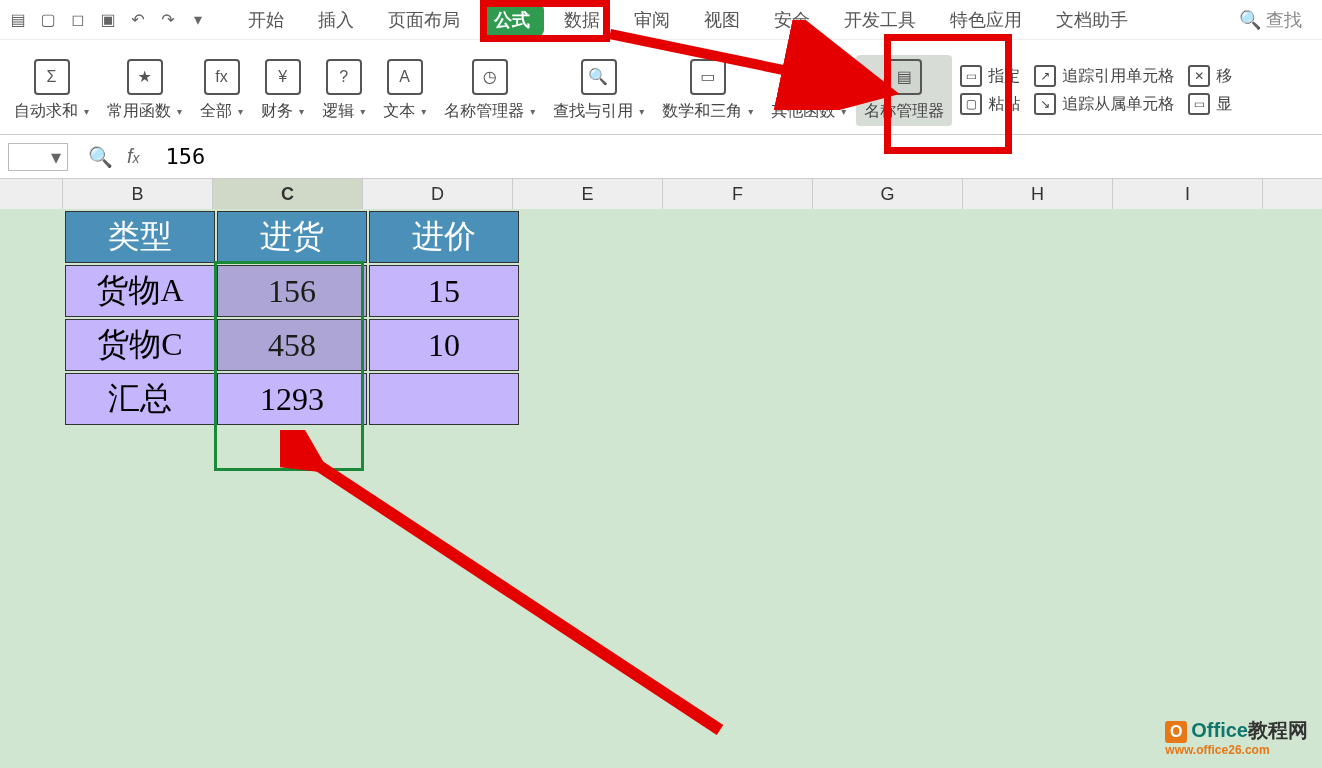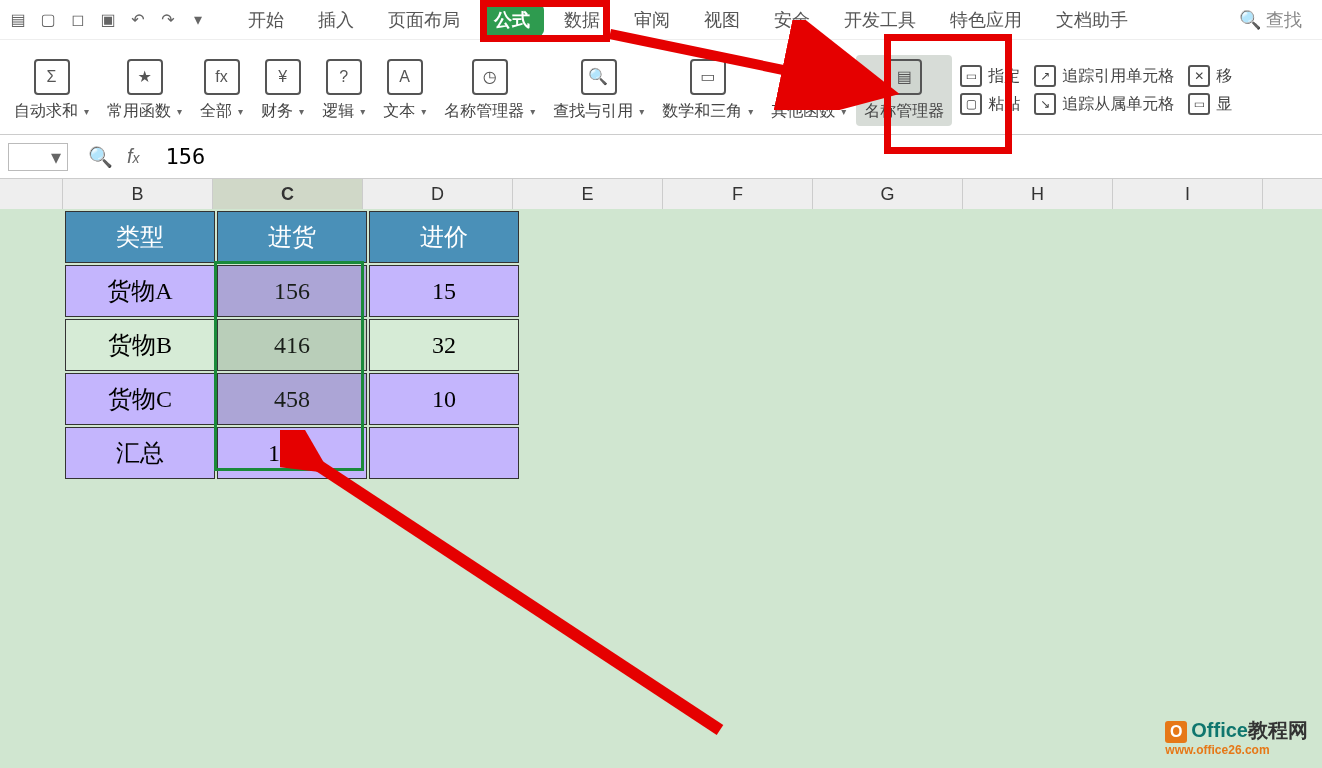--- a/index.html
+++ b/index.html
@@ -149,21 +149,21 @@
   .col-headers .ch.sel { background:#d0d8c8; font-weight:bold; }
   .sheet-body { position:relative; }
   .data-table {
     position: absolute;
     left: 63px;
     top: 0;
   }
   .data-table td, .data-table th {
     border: 1px solid #333;
     text-align: center;
-    font-size: 24px;
+    font-size: 32px;
     font-family: "SimSun","Songti SC",serif;
     height: 52px;
     vertical-align: middle;
   }
   .data-table th {
     background: #4a90b8;
     color: #fff;
     font-weight: normal;
     font-family: "KaiTi","STKaiti",serif;
   }
@@ -389,25 +389,20 @@
           <th>进货</th>
           <th>进价</th>
         </tr>
       </thead>
       <tbody id="table-body">
           <tr class="nor">
             <td>货物A</td>
             <td class="sel">156</td>
             <td>15</td>
           </tr>
-          <tr class="alt">
-            <td>货物B</td>
-            <td class="sel">416</td>
-            <td>32</td>
-          </tr>
           <tr class="nor">
             <td>货物C</td>
             <td class="sel">458</td>
             <td>10</td>
           </tr>
           <tr class="nor">
             <td>汇总</td>
             <td class="">1293</td>
             <td></td>
           </tr>

